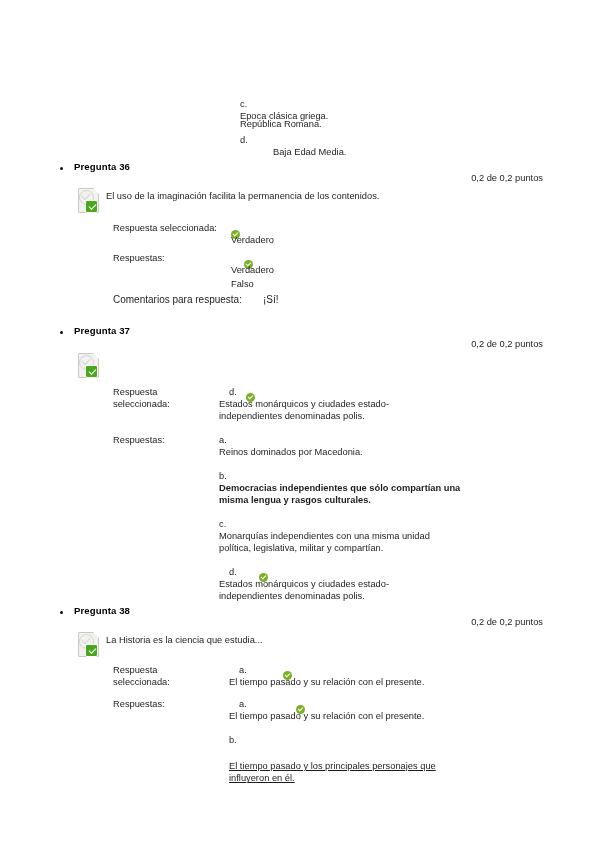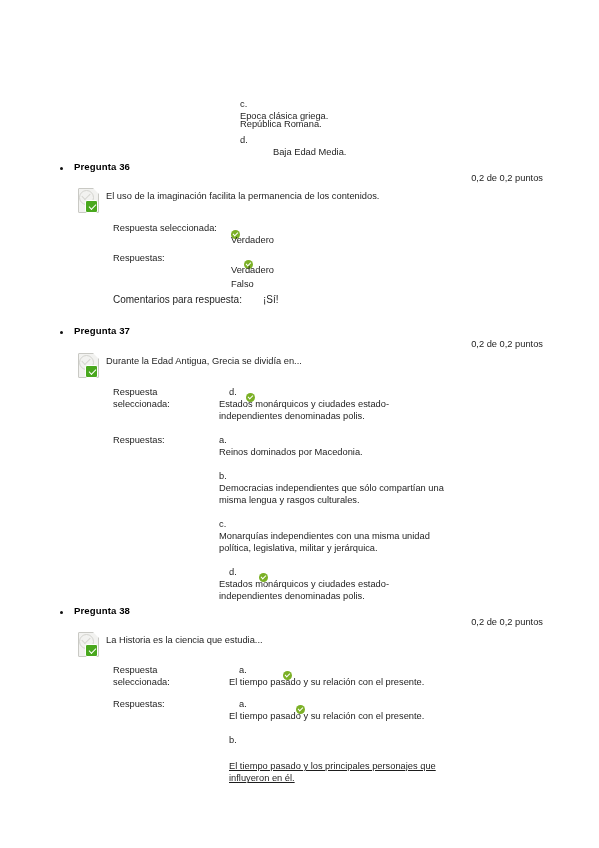--- a/index.html
+++ b/index.html
@@ -224,41 +224,40 @@
 
   <div class="q-icon" style="left:76px; top:352px;">
     <div class="sheet">
         <div class="fold"></div>
       </div>
     <div class="watermark"></div>
     <div class="wm-check"></div>
     <div class="badge"></div>
   </div>
 
-  <div class="q-prompt" style="left:106px; top:355px; width:400px;">Durante la Edad Antigua, Grecia se dividía en...</div>
 
   <div class="a-label" style="left:113px; top:386px;">Respuesta
 seleccionada:</div>
   <span class="chk standalone abs" style="left:219px; top:387px;"></span>
   <div class="a-value a-letter-line" style="left:229px; top:386px;">d.</div>
   <div class="a-value a-body" style="left:219px; top:398px; width:280px;">Estados monárquicos y ciudades estado-
 independientes denominadas polis.</div>
 
   <div class="a-label" style="left:113px; top:434px;">Respuestas:</div>
 
   <div class="a-value a-letter-line" style="left:219px; top:434px;">a.</div>
   <div class="a-value a-body" style="left:219px; top:446px; width:290px;">Reinos dominados por Macedonia.</div>
 
   <div class="a-value a-letter-line" style="left:219px; top:470px;">b.</div>
-  <div class="a-value a-body" style="left:219px; top:482px; width:300px;">Democracias independientes que sólo compartían una
+  <div class="a-value a-body" style="left:219px; top:482px; width:300px;font-weight:bold;">Democracias independientes que sólo compartían una
 misma lengua y rasgos culturales.</div>
 
   <div class="a-value a-letter-line" style="left:219px; top:518px;">c.</div>
   <div class="a-value a-body" style="left:219px; top:530px; width:300px;">Monarquías independientes con una misma unidad
-política, legislativa, militar y jerárquica.</div>
+política, legislativa, militar y compartían.</div>
 
   <span class="chk standalone abs" style="left:219px; top:567px;"></span>
   <div class="a-value a-letter-line" style="left:229px; top:566px;">d.</div>
   <div class="a-value a-body" style="left:219px; top:578px; width:290px;">Estados monárquicos y ciudades estado-
 independientes denominadas polis.</div>
 
   
   <div class="q-bullet" style="left:60px; top:611px;"></div>
   <div class="q-title" style="left:74px; top:605px;">Pregunta 38</div>
   <div class="q-points" style="right:56px; top:617px;">0,2 de 0,2 puntos</div>

